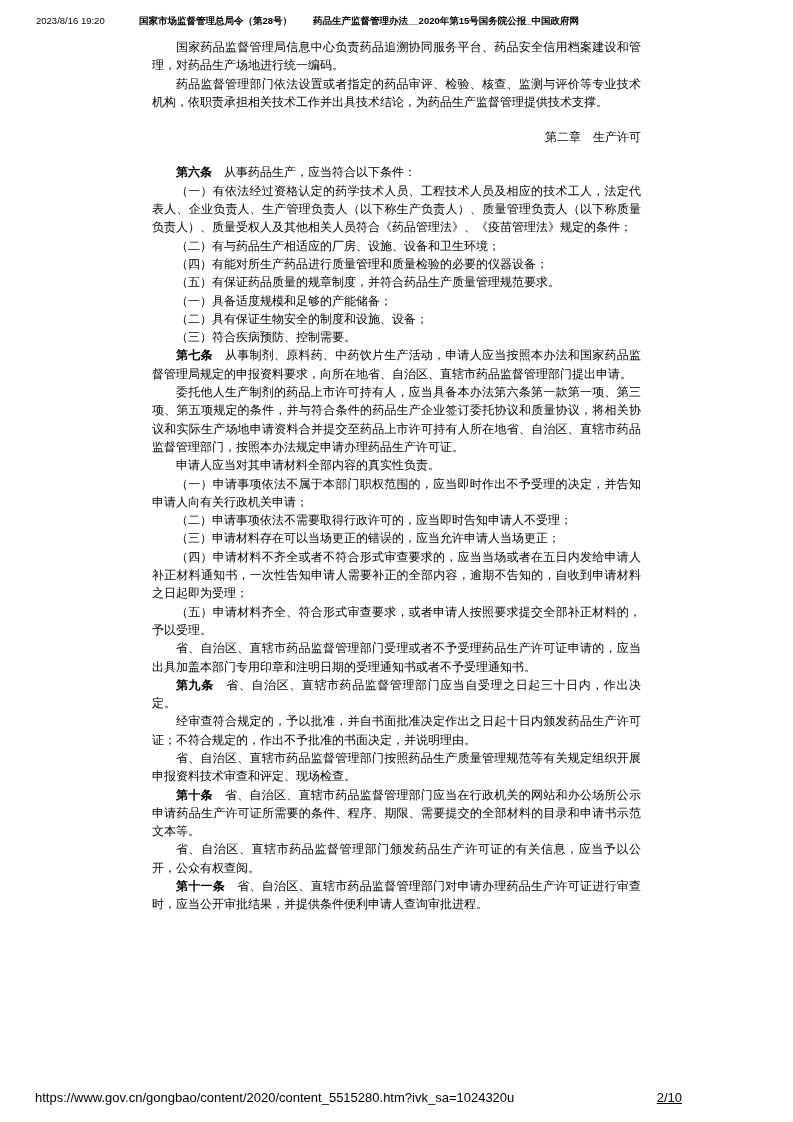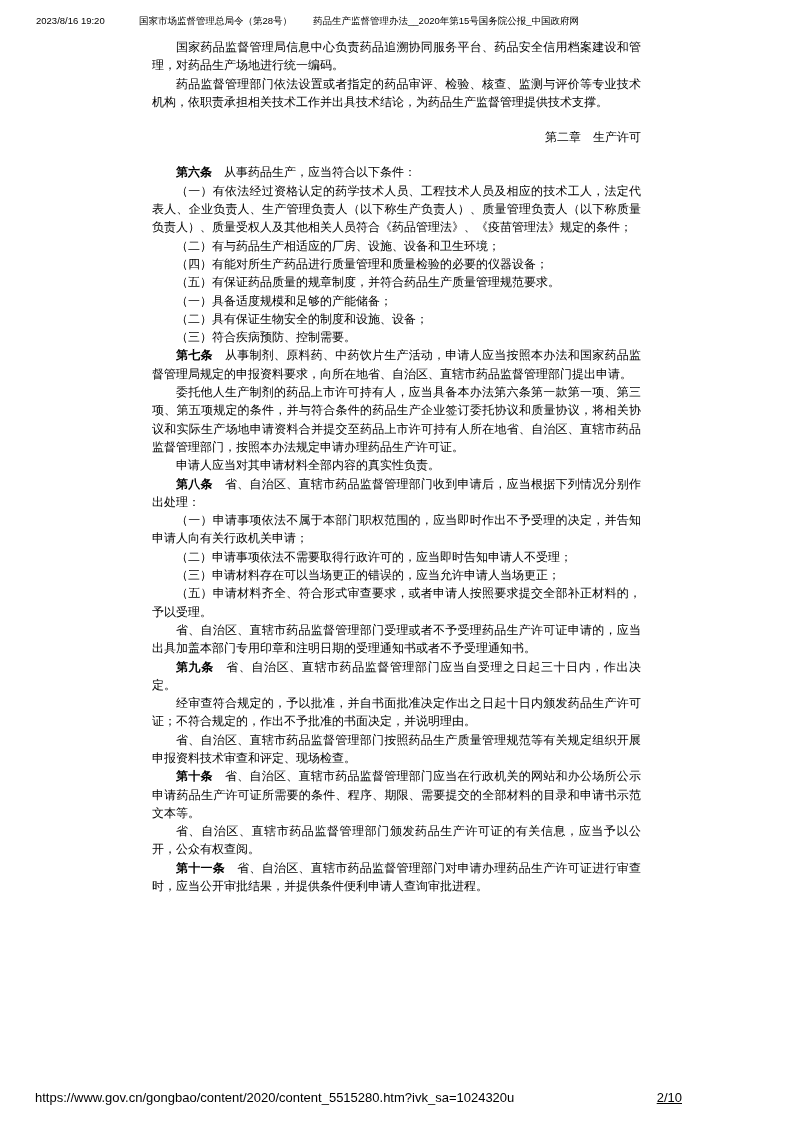--- a/index.html
+++ b/index.html
@@ -32,21 +32,21 @@
     left: 0;
     top: 0;
     font-weight: normal;
   }
   .print-header .doc-title {
     position: absolute;
     left: 60px;
     right: 60px;
     top: 0;
     text-align: center;
-    font-weight: normal;
+    font-weight: bold;
     white-space: pre;
   }
   .content {
     position: absolute;
     top: 38px;
     left: 152px;
     width: 489px;
     font-size: 12px;
     line-height: 18.3px;
     text-align: justify;
@@ -103,24 +103,24 @@
       <p class="para">（一）有依法经过资格认定的药学技术人员、工程技术人员及相应的技术工人，法定代表人、企业负责人、生产管理负责人（以下称生产负责人）、质量管理负责人（以下称质量负责人）、质量受权人及其他相关人员符合《药品管理法》、《疫苗管理法》规定的条件；</p>
       <p class="para">（二）有与药品生产相适应的厂房、设施、设备和卫生环境；</p>
       <p class="para">（四）有能对所生产药品进行质量管理和质量检验的必要的仪器设备；</p>
       <p class="para">（五）有保证药品质量的规章制度，并符合药品生产质量管理规范要求。</p>
       <p class="para">（一）具备适度规模和足够的产能储备；</p>
       <p class="para">（二）具有保证生物安全的制度和设施、设备；</p>
       <p class="para">（三）符合疾病预防、控制需要。</p>
       <p class="para"><strong class="article-no">第七条</strong>　从事制剂、原料药、中药饮片生产活动，申请人应当按照本办法和国家药品监督管理局规定的申报资料要求，向所在地省、自治区、直辖市药品监督管理部门提出申请。</p>
       <p class="para">委托他人生产制剂的药品上市许可持有人，应当具备本办法第六条第一款第一项、第三项、第五项规定的条件，并与符合条件的药品生产企业签订委托协议和质量协议，将相关协议和实际生产场地申请资料合并提交至药品上市许可持有人所在地省、自治区、直辖市药品监督管理部门，按照本办法规定申请办理药品生产许可证。</p>
       <p class="para">申请人应当对其申请材料全部内容的真实性负责。</p>
-      <p class="para"><strong class="article-no">第八条</strong>　省、自治区、直辖市药品监督管理部门收到申请后，应当根据下列情况分别作出处理：</p>
       <p class="para">（一）申请事项依法不属于本部门职权范围的，应当即时作出不予受理的决定，并告知申请人向有关行政机关申请；</p>
       <p class="para">（二）申请事项依法不需要取得行政许可的，应当即时告知申请人不受理；</p>
       <p class="para">（三）申请材料存在可以当场更正的错误的，应当允许申请人当场更正；</p>
+      <p class="para">（四）申请材料不齐全或者不符合形式审查要求的，应当当场或者在五日内发给申请人补正材料通知书，一次性告知申请人需要补正的全部内容，逾期不告知的，自收到申请材料之日起即为受理；</p>
       <p class="para">（五）申请材料齐全、符合形式审查要求，或者申请人按照要求提交全部补正材料的，予以受理。</p>
       <p class="para">省、自治区、直辖市药品监督管理部门受理或者不予受理药品生产许可证申请的，应当出具加盖本部门专用印章和注明日期的受理通知书或者不予受理通知书。</p>
       <p class="para"><strong class="article-no">第九条</strong>　省、自治区、直辖市药品监督管理部门应当自受理之日起三十日内，作出决定。</p>
       <p class="para">经审查符合规定的，予以批准，并自书面批准决定作出之日起十日内颁发药品生产许可证；不符合规定的，作出不予批准的书面决定，并说明理由。</p>
       <p class="para">省、自治区、直辖市药品监督管理部门按照药品生产质量管理规范等有关规定组织开展申报资料技术审查和评定、现场检查。</p>
       <p class="para"><strong class="article-no">第十条</strong>　省、自治区、直辖市药品监督管理部门应当在行政机关的网站和办公场所公示申请药品生产许可证所需要的条件、程序、期限、需要提交的全部材料的目录和申请书示范文本等。</p>
       <p class="para">省、自治区、直辖市药品监督管理部门颁发药品生产许可证的有关信息，应当予以公开，公众有权查阅。</p>
       <p class="para"><strong class="article-no">第十一条</strong>　省、自治区、直辖市药品监督管理部门对申请办理药品生产许可证进行审查时，应当公开审批结果，并提供条件便利申请人查询审批进程。</p>
     </div>
 

